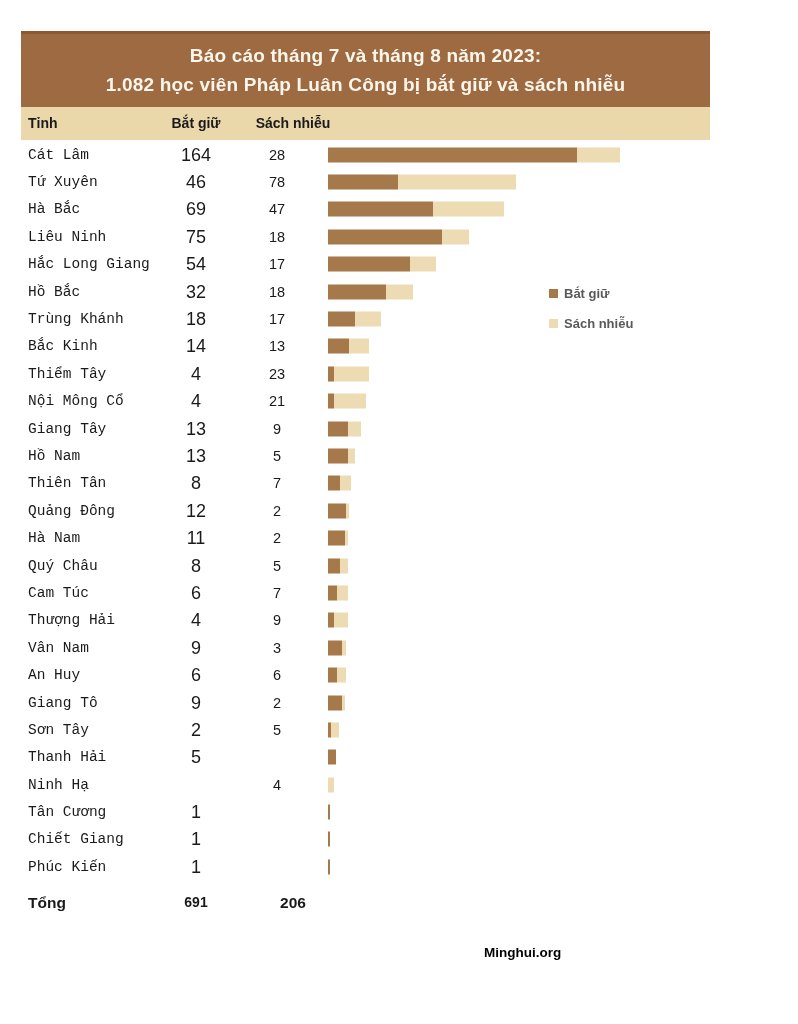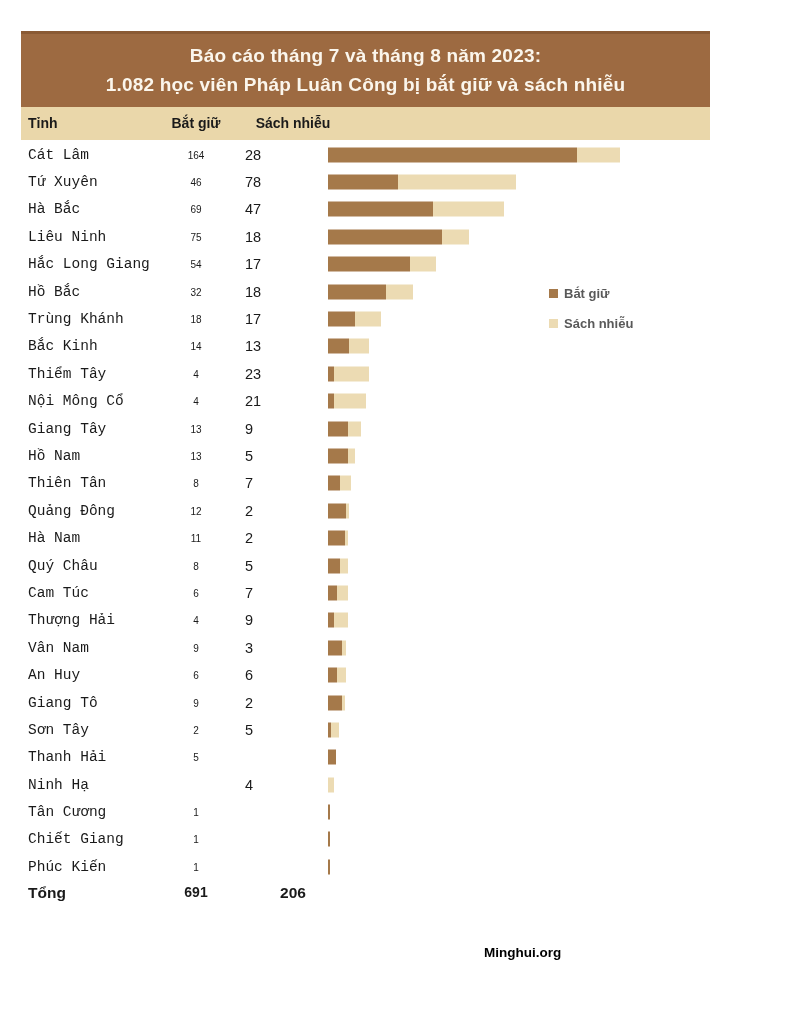--- a/index.html
+++ b/index.html
@@ -21,26 +21,26 @@
   .thead {
     position:absolute; left:21px; top:107px; width:689px; height:33px;
     background:#ead7aa; display:block;
   }
   .thead .col-name   { position:absolute; left:7px;  top:8px; font-weight:bold; font-size:14px; }
   .thead .col-arr    { position:absolute; left:135px; top:8px; width:80px; text-align:center; font-weight:bold; font-size:14px; }
   .thead .col-har    { position:absolute; left:224px; top:8px; width:96px; text-align:center; font-weight:bold; font-size:14px; }
   .rows { position:absolute; left:21px; top:141px; width:760px; }
   .row  { position:relative; height:27.4px; }
   .row .name { position:absolute; left:7px; top:50%; transform:translateY(-50%); font-size:14.5px; white-space:nowrap;font-family:Liberation Mono, monospace; }
-  .row .arr  { position:absolute; left:135px; width:80px; top:50%; transform:translateY(-50%); text-align:center; font-size:10px; }
-  .row .har  { position:absolute; left:224px; width:96px; top:50%; transform:translateY(-50%); text-align:left; font-size:14.5px; }
+  .row .arr  { position:absolute; left:135px; width:80px; top:50%; transform:translateY(-50%); text-align:center; font-size:18px; }
+  .row .har  { position:absolute; left:208px; width:96px; top:50%; transform:translateY(-50%); text-align:center; font-size:14.5px; }
   .row .bar  { position:absolute; left:307px; top:50%; transform:translateY(-50%); height:15px; display:flex; }
   .seg-a { background:#a5794a; height:15px; }
   .seg-h { background:#ecdbb3; height:15px; }
-  .total-row { position:relative; height:30px; margin-top:1px; }
+  .total-row { position:relative; height:30px; margin-top:11px; }
   .total-row .name { position:absolute; left:7px; top:2px; font-weight:bold; font-size:15.5px; }
   .total-row .arr  { position:absolute; left:135px; width:80px; top:2px; text-align:center; font-weight:bold; font-size:14px; }
   .total-row .har  { position:absolute; left:224px; width:96px; top:2px; text-align:center; font-weight:bold; font-size:15.5px; }
   .legend { position:absolute; left:549px; top:286px; }
   .legend-item { display:flex; align-items:center; gap:6px; height:14px; margin-bottom:16px; }
   .legend-swatch { width:9px; height:9px; display:inline-block; }
   .legend-label { font-size:13px; font-weight:bold; color:#595959; white-space:nowrap; }
   .source {
     position:absolute; left:484px; top:945px; font-size:13.5px; font-weight:bold; color:#000000;
   }

